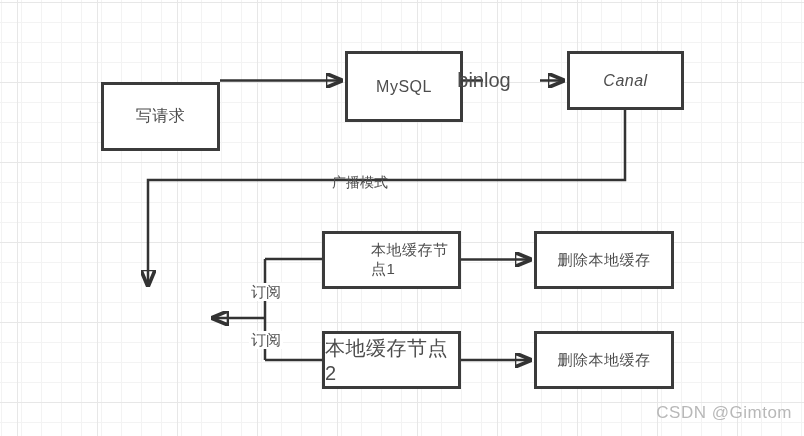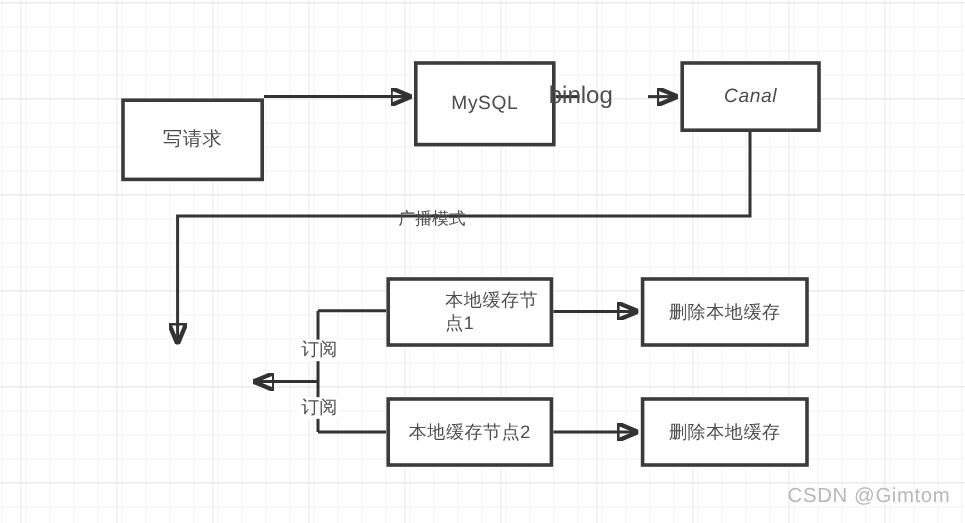--- a/index.html
+++ b/index.html
@@ -27,21 +27,21 @@
     background:#ffffff;border:3px solid #3b3b3b;
     display:flex;align-items:center;justify-content:center;
     font-size:16px;color:#4d4d4d;letter-spacing:0.5px;
   }
   #n-write {left:101px;top:51px; width:119px;height:69px;margin-top:31px;}
   #n-mysql {left:345px;top:51px; width:118px;height:71px;}
   #n-canal {left:567px;top:51px; width:117px;height:59px;font-style:italic;}
   #n-mq    {left:89px; top:289px;width:118px;height:59px;}
   #n-cache1{left:322px;top:231px;width:139px;height:58px;font-size:15px;padding-left:46px;}
   #n-del1  {left:534px;top:231px;width:140px;height:58px;font-size:15px;}
-  #n-cache2{left:322px;top:331px;width:139px;height:58px;font-size:15px;}
+  #n-cache2{left:322px;top:331px;width:139px;height:58px;font-size:20px;}
   #n-del2  {left:534px;top:331px;width:140px;height:58px;font-size:15px;}
   .edge-label{
     position:absolute;color:#4d4d4d;text-align:center;line-height:18px;
   }
   #lbl-binlog   {left:456px;top:71px; width:56px;font-size:20px;}
   #lbl-broadcast{left:330px;top:173px;width:60px;font-size:14px;text-align:center;}
   #lbl-sub-top  {left:249px;top:283px;width:34px;font-size:15px;background:#fff;}
   #lbl-sub-bot  {left:249px;top:331px;width:34px;font-size:15px;background:#fff;}
   .watermark{
     position:absolute;right:12px;top:403px;

